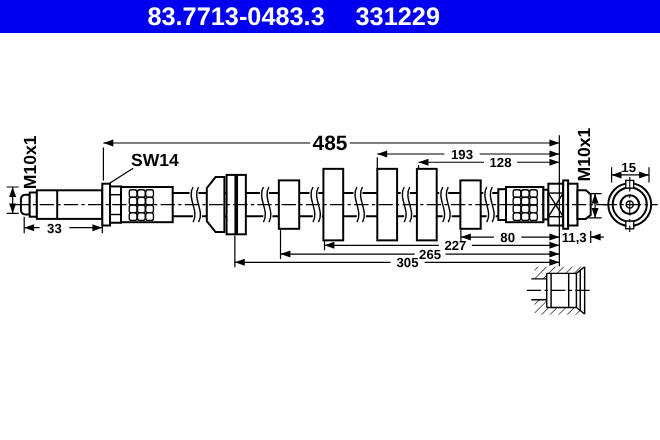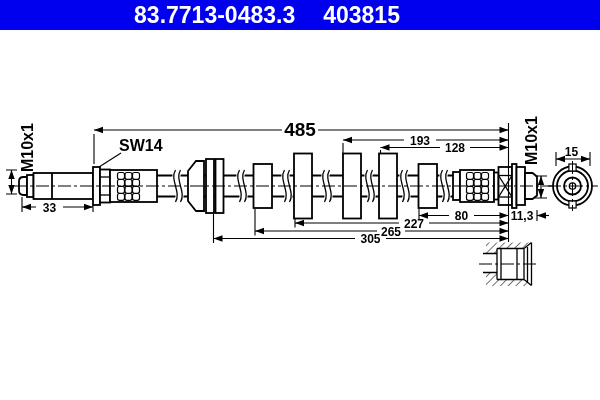--- a/index.html
+++ b/index.html
@@ -21,21 +21,21 @@
   .big{font-size:19px;}
   .label{font:bold 16px "Liberation Sans",sans-serif;fill:#000;}
   .wband{stroke:#fff;stroke-width:8;fill:none;}
 </style>
 </head>
 <body>
 
 <div id="stage">
   <div id="header">
     <span>83.7713-0483.3</span>
-    <span>403815</span>
+    <span>331229</span>
   </div>
 
   <svg width="600" height="400" viewBox="0 0 600 400">
     <defs>
       <pattern id="hat" width="5.5" height="5.5" patternUnits="userSpaceOnUse" patternTransform="rotate(45)">
         <line x1="0" y1="0" x2="0" y2="5.5" stroke="#000" stroke-width="1.1"></line>
       </pattern>
       <g id="brk">
         <path class="wband" d="M0,170 C-6,180 6,192 0,202"></path>
         <path class="mid" d="M-2.5,170 C-8.5,180 3.5,192 -2.5,202"></path>

